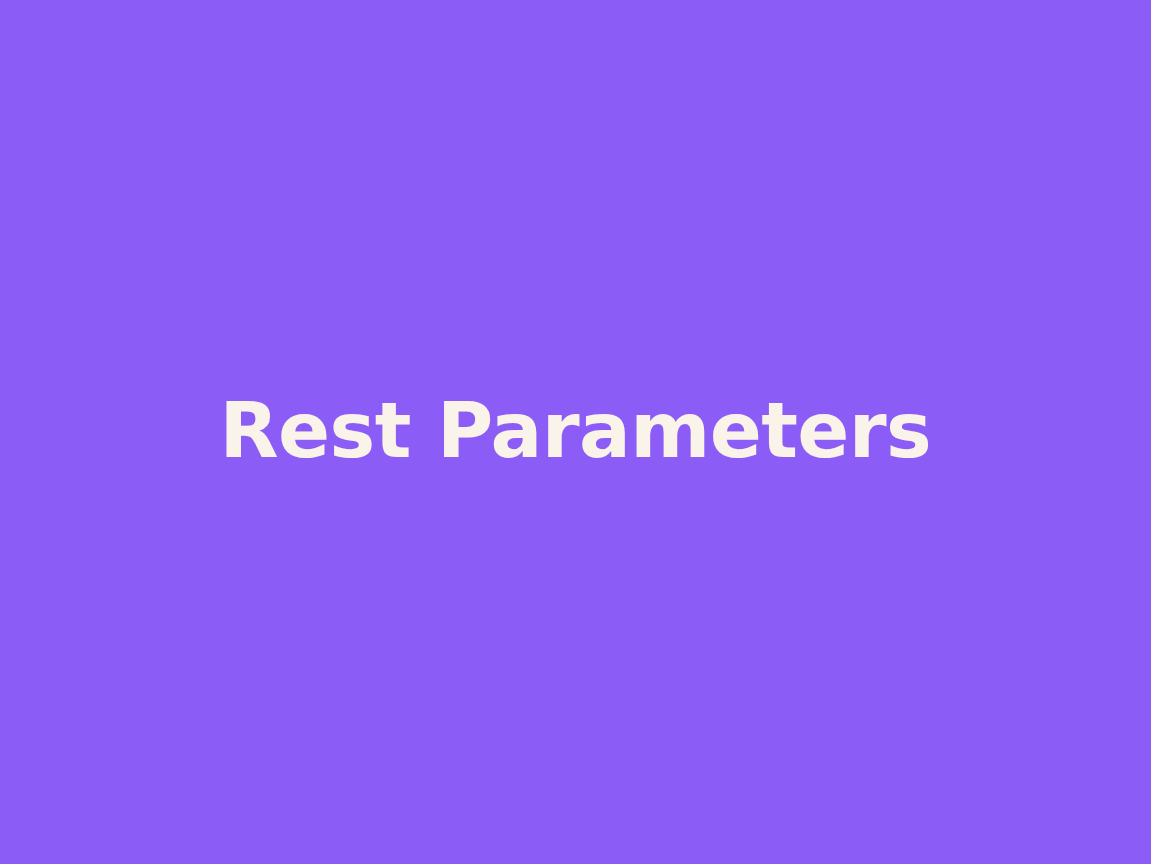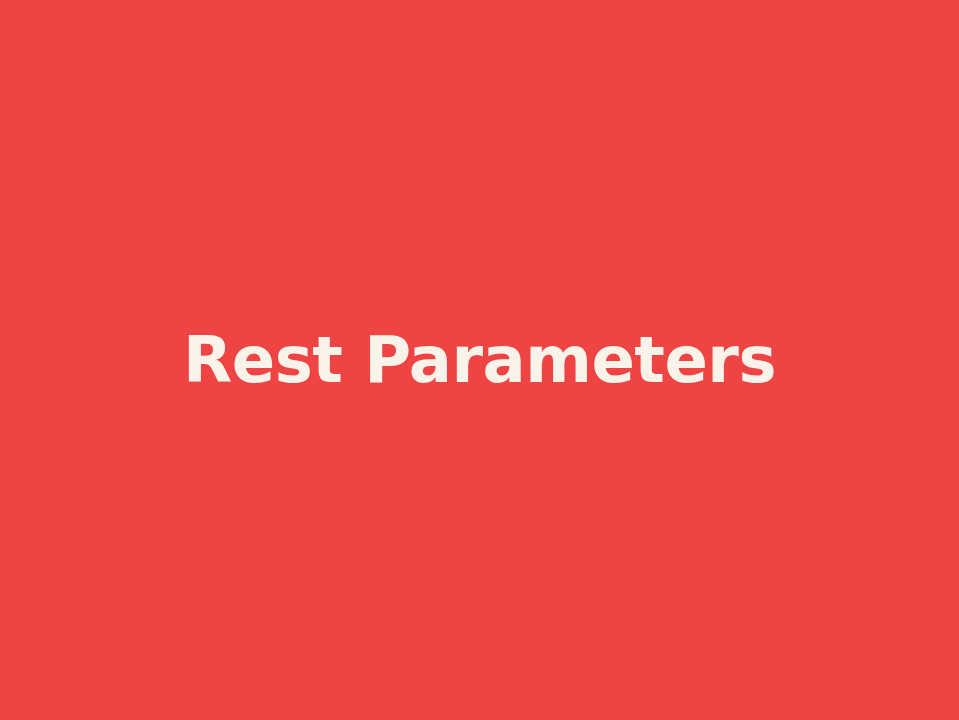--- a/index.html
+++ b/index.html
@@ -11,21 +11,21 @@
   body {
     background: #2ecc71;
     font-family: "Liberation Sans", "DejaVu Sans", sans-serif;
   }
 
   .slide {
     position: relative;
     width: 959px;
     height: 720px;
     overflow: hidden;
-    background-color: #ef4444;
+    background-color: #8b5cf6;
     display: flex;
     align-items: center;
     justify-content: flex-end;
     box-sizing: border-box;
   }
 
   .slide-content {
     width: 100%;
     display: flex;
     flex-direction: column;

